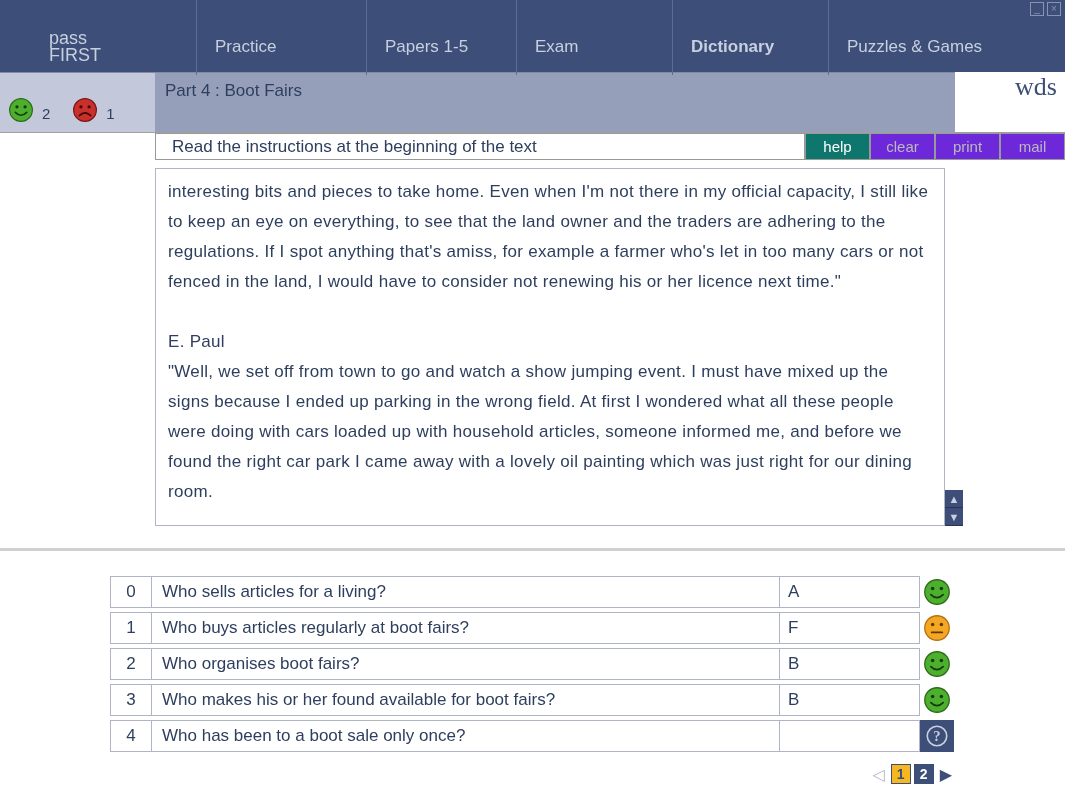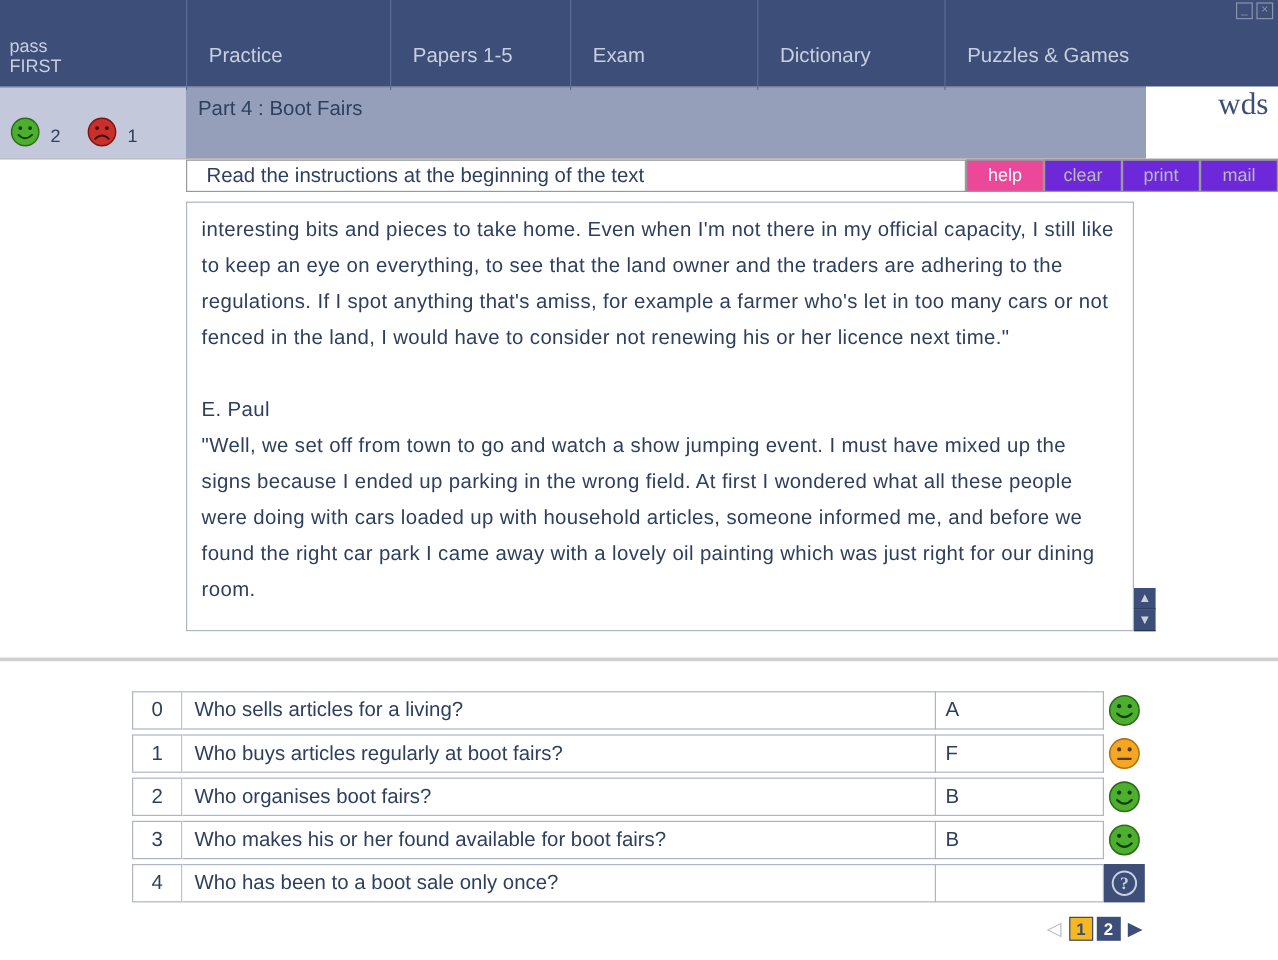--- a/index.html
+++ b/index.html
@@ -1,40 +1,40 @@
 <!DOCTYPE html>
 <html><head>
 <meta charset="utf-8">
 <style>
   * { box-sizing: border-box; margin: 0; padding: 0; }
   body { font-family: Verdana, Geneva, sans-serif; font-size: 14px; background: #fff; width: 1065px; height: 800px; overflow: hidden; color: #2e3f5e; }
   
   .topbar { display: flex; background: #3d4e78; height: 72px; position: relative; }
-  .logo-cell { width: 155px; padding: 30px 0 0 8px; color: #c8d0e0; font-size: 15px; line-height: 17px; }
+  .logo-cell { width: 155px; padding: 30px 0 0 8px; color: #c8d0e0; font-size: 18px; line-height: 17px; margin-left: 41px; }
   .nav-item { flex: 0 0 auto; padding: 0 18px; display: flex; align-items: flex-end; padding-bottom: 18px; color: #c8d0e0; font-size: 17px; cursor: pointer; border-left: 1px solid #5c6c93; height: 75px; }
   .nav-item.practice { width: 170px; }
   .nav-item.papers { width: 150px; }
   .nav-item.exam { width: 156px; }
-  .nav-item.dict { width: 156px; }
+  .nav-item.dict { width: 156px; font-weight: bold; }
   .nav-item.puzz { flex: 1; }
   .win-controls { position: absolute; top: 2px; right: 4px; display: flex; gap: 3px; }
   .win-btn { width: 14px; height: 14px; border: 1px solid #8893b0; display:flex; align-items:center; justify-content:center; cursor:pointer; color:#8893b0; font-size:10px; line-height:1;}
   
   .subhead { display: flex; background: #969fba; height: 60px; }
   .score-cell { width: 155px; background: #c3c9db; display:flex; align-items:center; padding: 14px 8px 0 8px; gap:6px; height:60px; border-top:1px solid #808aa8;}
   .score-cell .face { margin-right:2px; }
   .score-cell span.num { color:#2e3f5e; font-size:15px; position:relative; top:4px; }
   .part-title { flex:1; padding: 8px 10px 0 10px; color:#2e3f5e; font-size:17px; border-top:1px solid #808aa8;}
   .brand { width: 110px; background:#fff; display:flex; align-items:flex-start; justify-content:flex-end; padding:0px 8px 0 0; color:#3d4e78; font-size:26px; font-family: Verdana; }
   
   .instr-row { display:flex; height:28px; border-top:1px solid #a0a0a0; }
   .instr-spacer { width:155px; background:#fff; }
   .instr-text { flex:1; border:1px solid #999; background:#fff; padding:3px 16px; font-size:17px; color:#2e3f5e; display:flex; align-items:center; }
   .action-btn { width:65px; border:1px solid #999; display:flex; align-items:center; justify-content:center; font-size:15px; cursor:pointer; }
-  .action-btn.help { background:#ec4899; color:#fff; }
+  .action-btn.help { background:#0f766e; color:#fff; }
   .action-btn.disabled { background:#6d28d9; color:#bbb; }
   
   .content-area { display:flex; padding: 8px 0 17px 0; }
   .content-spacer { width:155px; }
   .text-panel { width: 790px; border:1px solid #b0b5c6; background:#fff; padding: 8px 12px; height: 358px; font-size:17px; line-height:30px; color:#2e3f5e; letter-spacing:0.3px;}
   .scroll-ctrl { width:20px; display:flex; flex-direction:column; justify-content:flex-end; padding-bottom:0; gap:0; }
   .scroll-btn { width:18px; height:18px; background:#3d4e78; color:#c8d0e0; display:flex; align-items:center; justify-content:center; font-size:11px; cursor:pointer; border-bottom:1px solid #2a3555;}
   
   .divider { height:3px; background:#d0d0d0; margin:5px 0 25px 0; }
   

